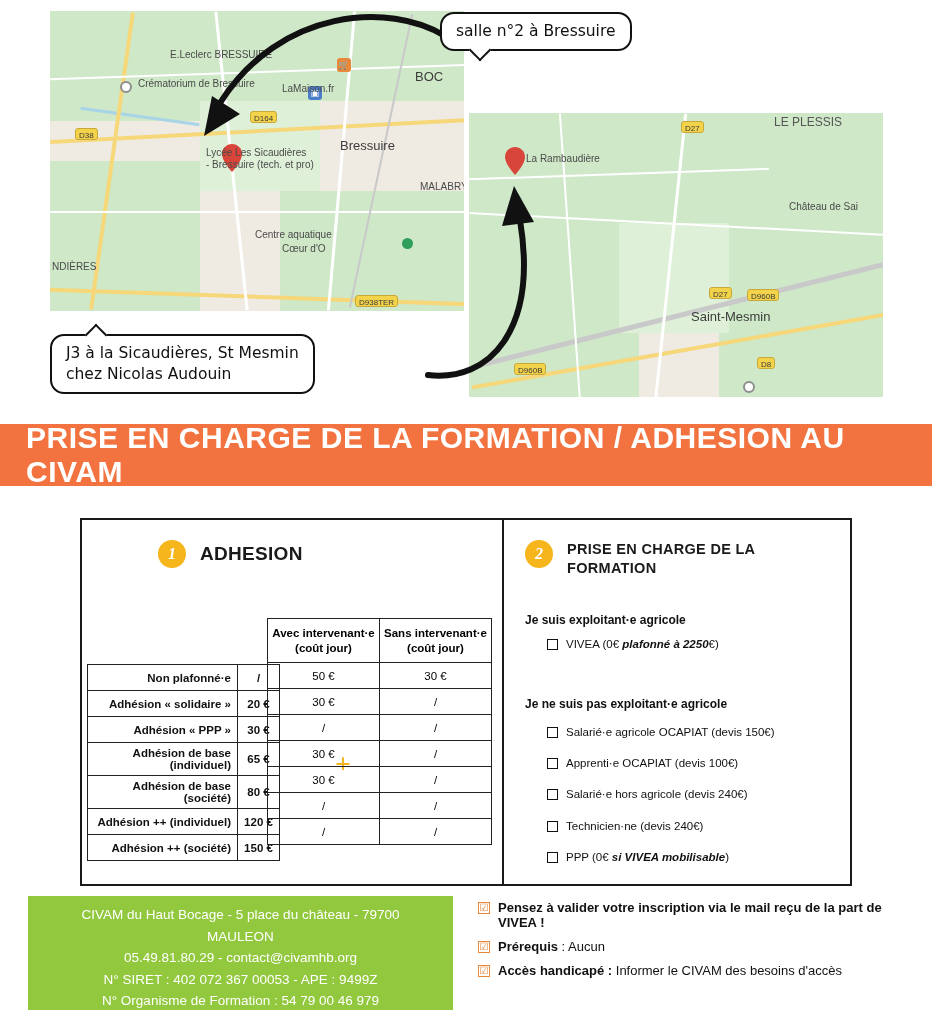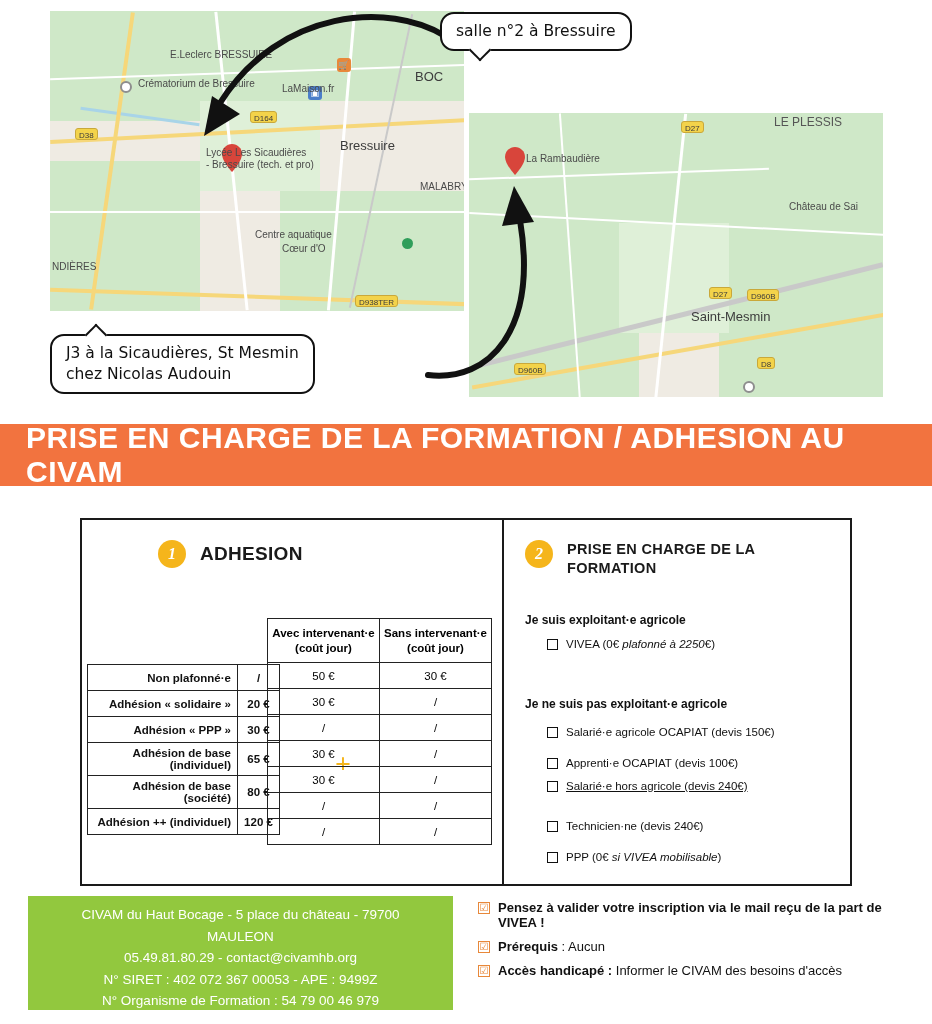--- a/index.html
+++ b/index.html
@@ -125,21 +125,21 @@
   }
   .footer-right {
     position:absolute; left:478px; top:900px; width:430px;
   }
   .fr-row { display:flex; align-items:flex-start; gap:8px; margin-bottom:9px; font-size:13px; color:#111; }
   .fr-chk {
     width:12px; height:12px; border:1.5px solid #e8883a; color:#e8883a;
     font-size:10px; line-height:10px; text-align:center; flex:0 0 auto; margin-top:2px;
   }
   .b { font-weight:bold; }
-  .i { font-style:italic; }
+  .i { font-style:italic;font-weight:bold; }
 </style>
 </head>
 <body>
 
 <div class="page">
 
   <div class="maps">
 
     <div class="map-a">
       <div class="mapbg"></div>
@@ -269,20 +269,24 @@
             <td class="val">65 €</td>
           </tr>
           <tr>
             <td class="lab">Adhésion de base (société)</td>
             <td class="val">80 €</td>
           </tr>
           <tr>
             <td class="lab">Adhésion ++ (individuel)</td>
             <td class="val">120 €</td>
           </tr>
+          <tr>
+            <td class="lab">Adhésion ++ (société)</td>
+            <td class="val">150 €</td>
+          </tr>
         </tbody>
       </table>
 
       <div class="plus" style="position:absolute;left:253px;top:228px;">+</div>
 
       <table class="tbl2" style="position:absolute;left:185px;top:98px;border-collapse:collapse;">
         <tbody>
           <tr>
             <td class="hdr">Avec intervenant·e (coût jour)</td>
             <td class="hdr">Sans intervenant·e (coût jour)</td>
@@ -340,21 +344,21 @@
       <div class="q-head" style="position:absolute;left:20px;top:177px;">Je ne suis pas exploitant·e agricole</div>
 
       <div class="chk-row" style="position:absolute;left:42px;top:206px;">
         <span class="chk"></span>
         <span>Salarié·e agricole OCAPIAT (devis 150€)</span>
       </div>
       <div class="chk-row" style="position:absolute;left:42px;top:237px;">
         <span class="chk"></span>
         <span>Apprenti·e OCAPIAT (devis 100€)</span>
       </div>
-      <div class="chk-row" style="position:absolute;left:42px;top:260px;text-decoration:underline;">
+      <div class="chk-row" style="position:absolute;left:42px;top:268px;">
         <span class="chk"></span>
         <span>Salarié·e hors agricole (devis 240€)</span>
       </div>
       <div class="chk-row" style="position:absolute;left:42px;top:300px;">
         <span class="chk"></span>
         <span>Technicien·ne (devis 240€)</span>
       </div>
       <div class="chk-row" style="position:absolute;left:42px;top:331px;">
         <span class="chk"></span>
         <span><span>PPP (0€ </span><span class="i">si VIVEA mobilisable</span><span>)</span></span>

